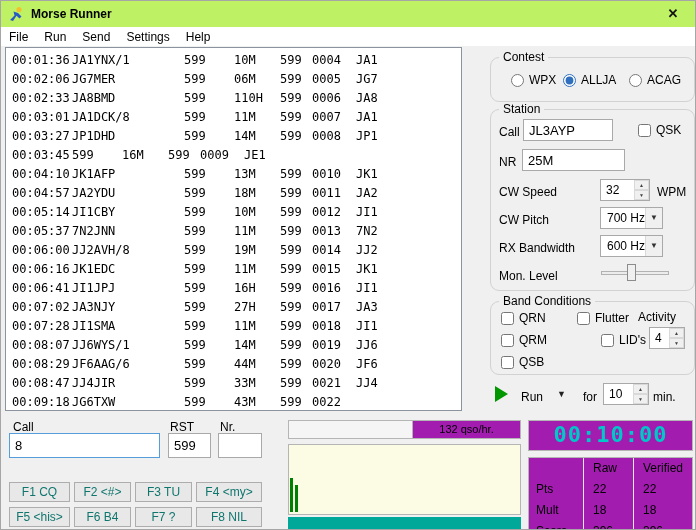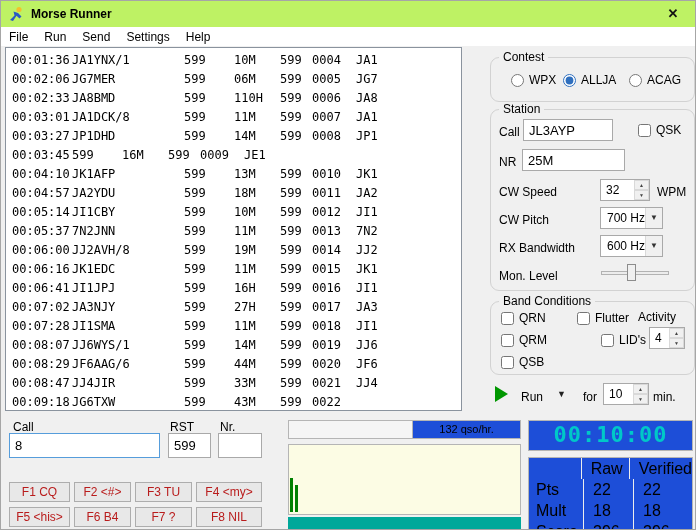--- a/index.html
+++ b/index.html
@@ -38,27 +38,27 @@
   .bc1:nth-child(2){left:10px;top:31px;}
   .bc1:nth-child(3){left:10px;top:53px;}
   .bc2:nth-child(1){left:86px;top:9px;}
   .bc2:nth-child(2){left:86px;top:31px;margin-left:24px;}
   
   .slider .track{position:absolute;left:0;right:0;top:8px;height:4px;background:#ececec;border:1px solid #b2b2b2;box-sizing:border-box;}
   .slider .thumb{position:absolute;top:1px;width:9px;height:17px;background:#f0f0f0;border:1px solid #8c8c8c;box-sizing:border-box;}
   
   .play-icon{position:absolute;width:0;height:0;border-left:13px solid #009700;border-top:8px solid transparent;border-bottom:8px solid transparent;}
   
-  .panel{position:absolute;background:#1d4ed8;border:1px solid #b5b5b5;box-sizing:border-box;}
+  .panel{position:absolute;background:#a21caf;border:1px solid #b5b5b5;box-sizing:border-box;}
   .timer{font-family:"DejaVu Sans Mono","Liberation Mono",monospace;font-size:22px;font-weight:bold;color:#00c8c8;text-align:center;line-height:28px;letter-spacing:1px;}
-  .score-row{display:flex;height:21px;line-height:21px;font-size:16px;}
+  .score-row{display:flex;height:21px;line-height:21px;font-size:12px;}
   .sc-c1{width:55px;padding-left:7px;box-sizing:border-box;border-right:1px solid #ededed;}
   .sc-c2{width:50px;padding-left:9px;box-sizing:border-box;border-right:1px solid #ededed;}
   .sc-c3{flex:1;padding-left:9px;}
-  .btn{background:#e8e8e8;border:1px solid #adadad;font-family:"Liberation Sans",sans-serif;font-size:12px;color:#b91c1c;box-sizing:border-box;padding:0;}
+  .btn{background:#e8e8e8;border:1px solid #adadad;font-family:"Liberation Sans",sans-serif;font-size:12px;color:#0f766e;box-sizing:border-box;padding:0;}
   .fk-row{position:absolute;display:flex;gap:4px;}
   .fk-row .btn{height:20px;}
   .fk-row .btn:nth-child(1){width:61px;}
   .fk-row .btn:nth-child(2){width:57px;}
   .fk-row .btn:nth-child(3){width:57px;}
   .fk-row .btn:nth-child(4){width:66px;}
 </style>
 </head>
 <body>
 

